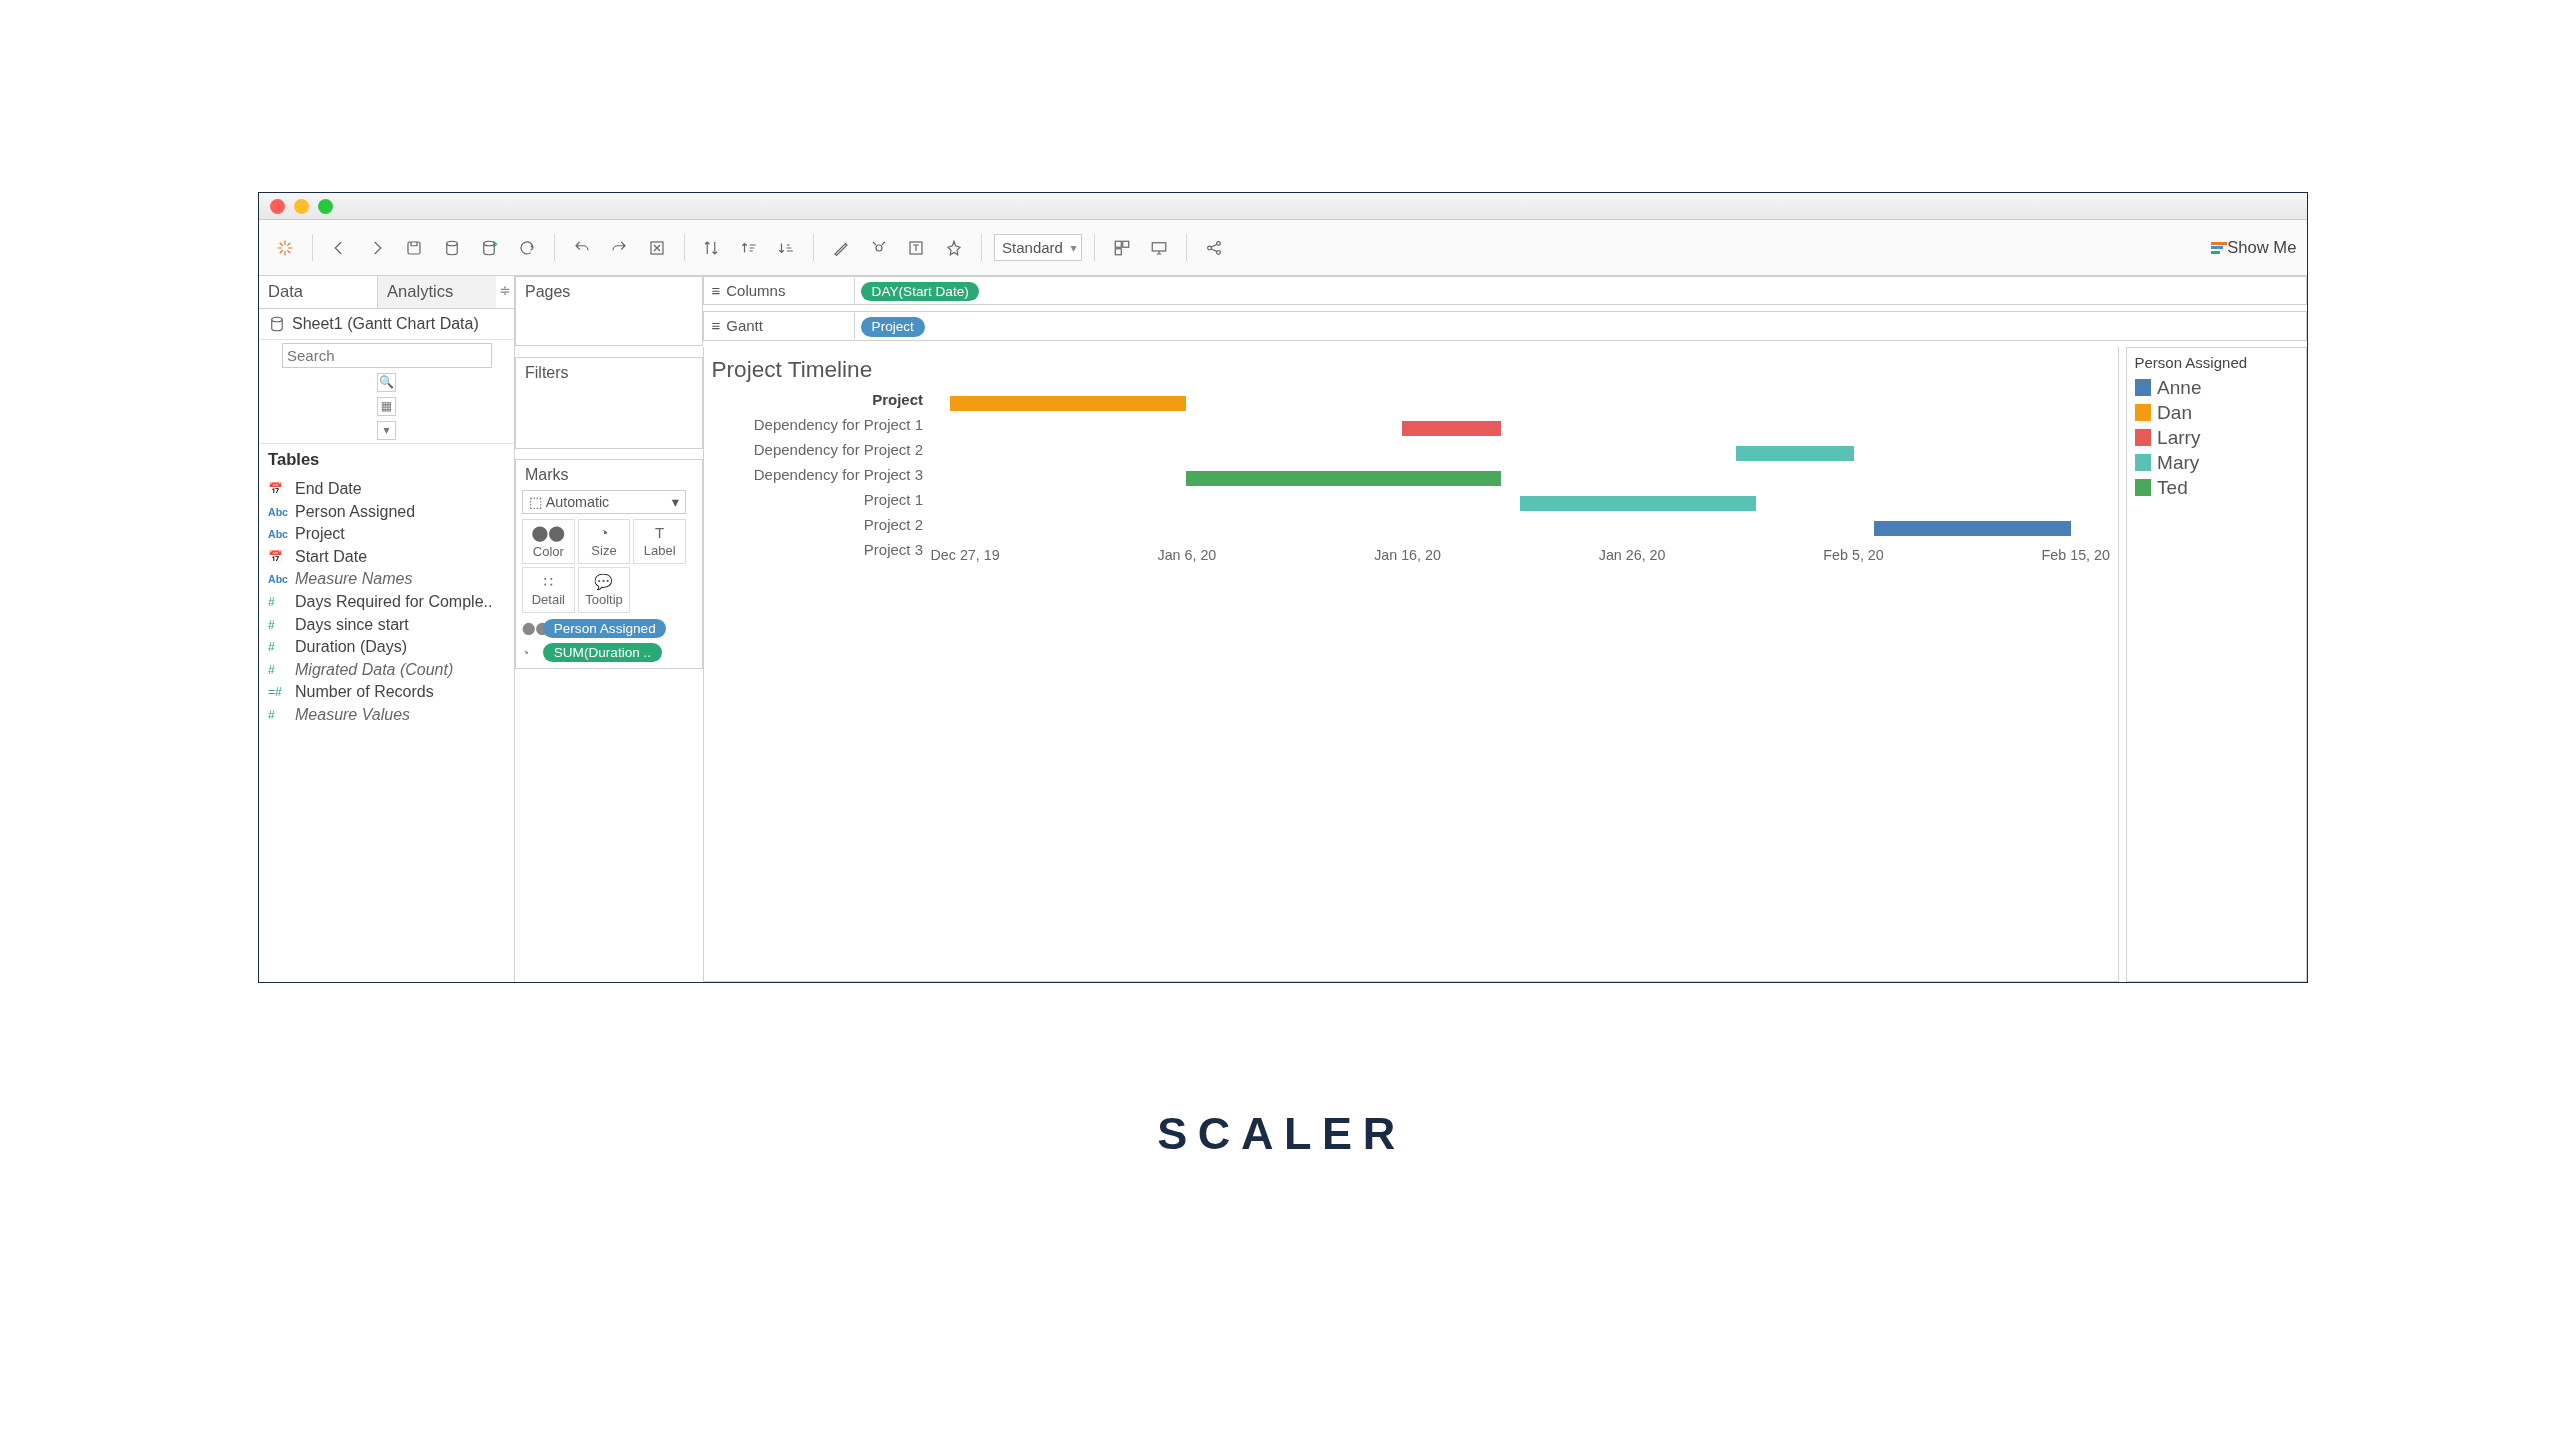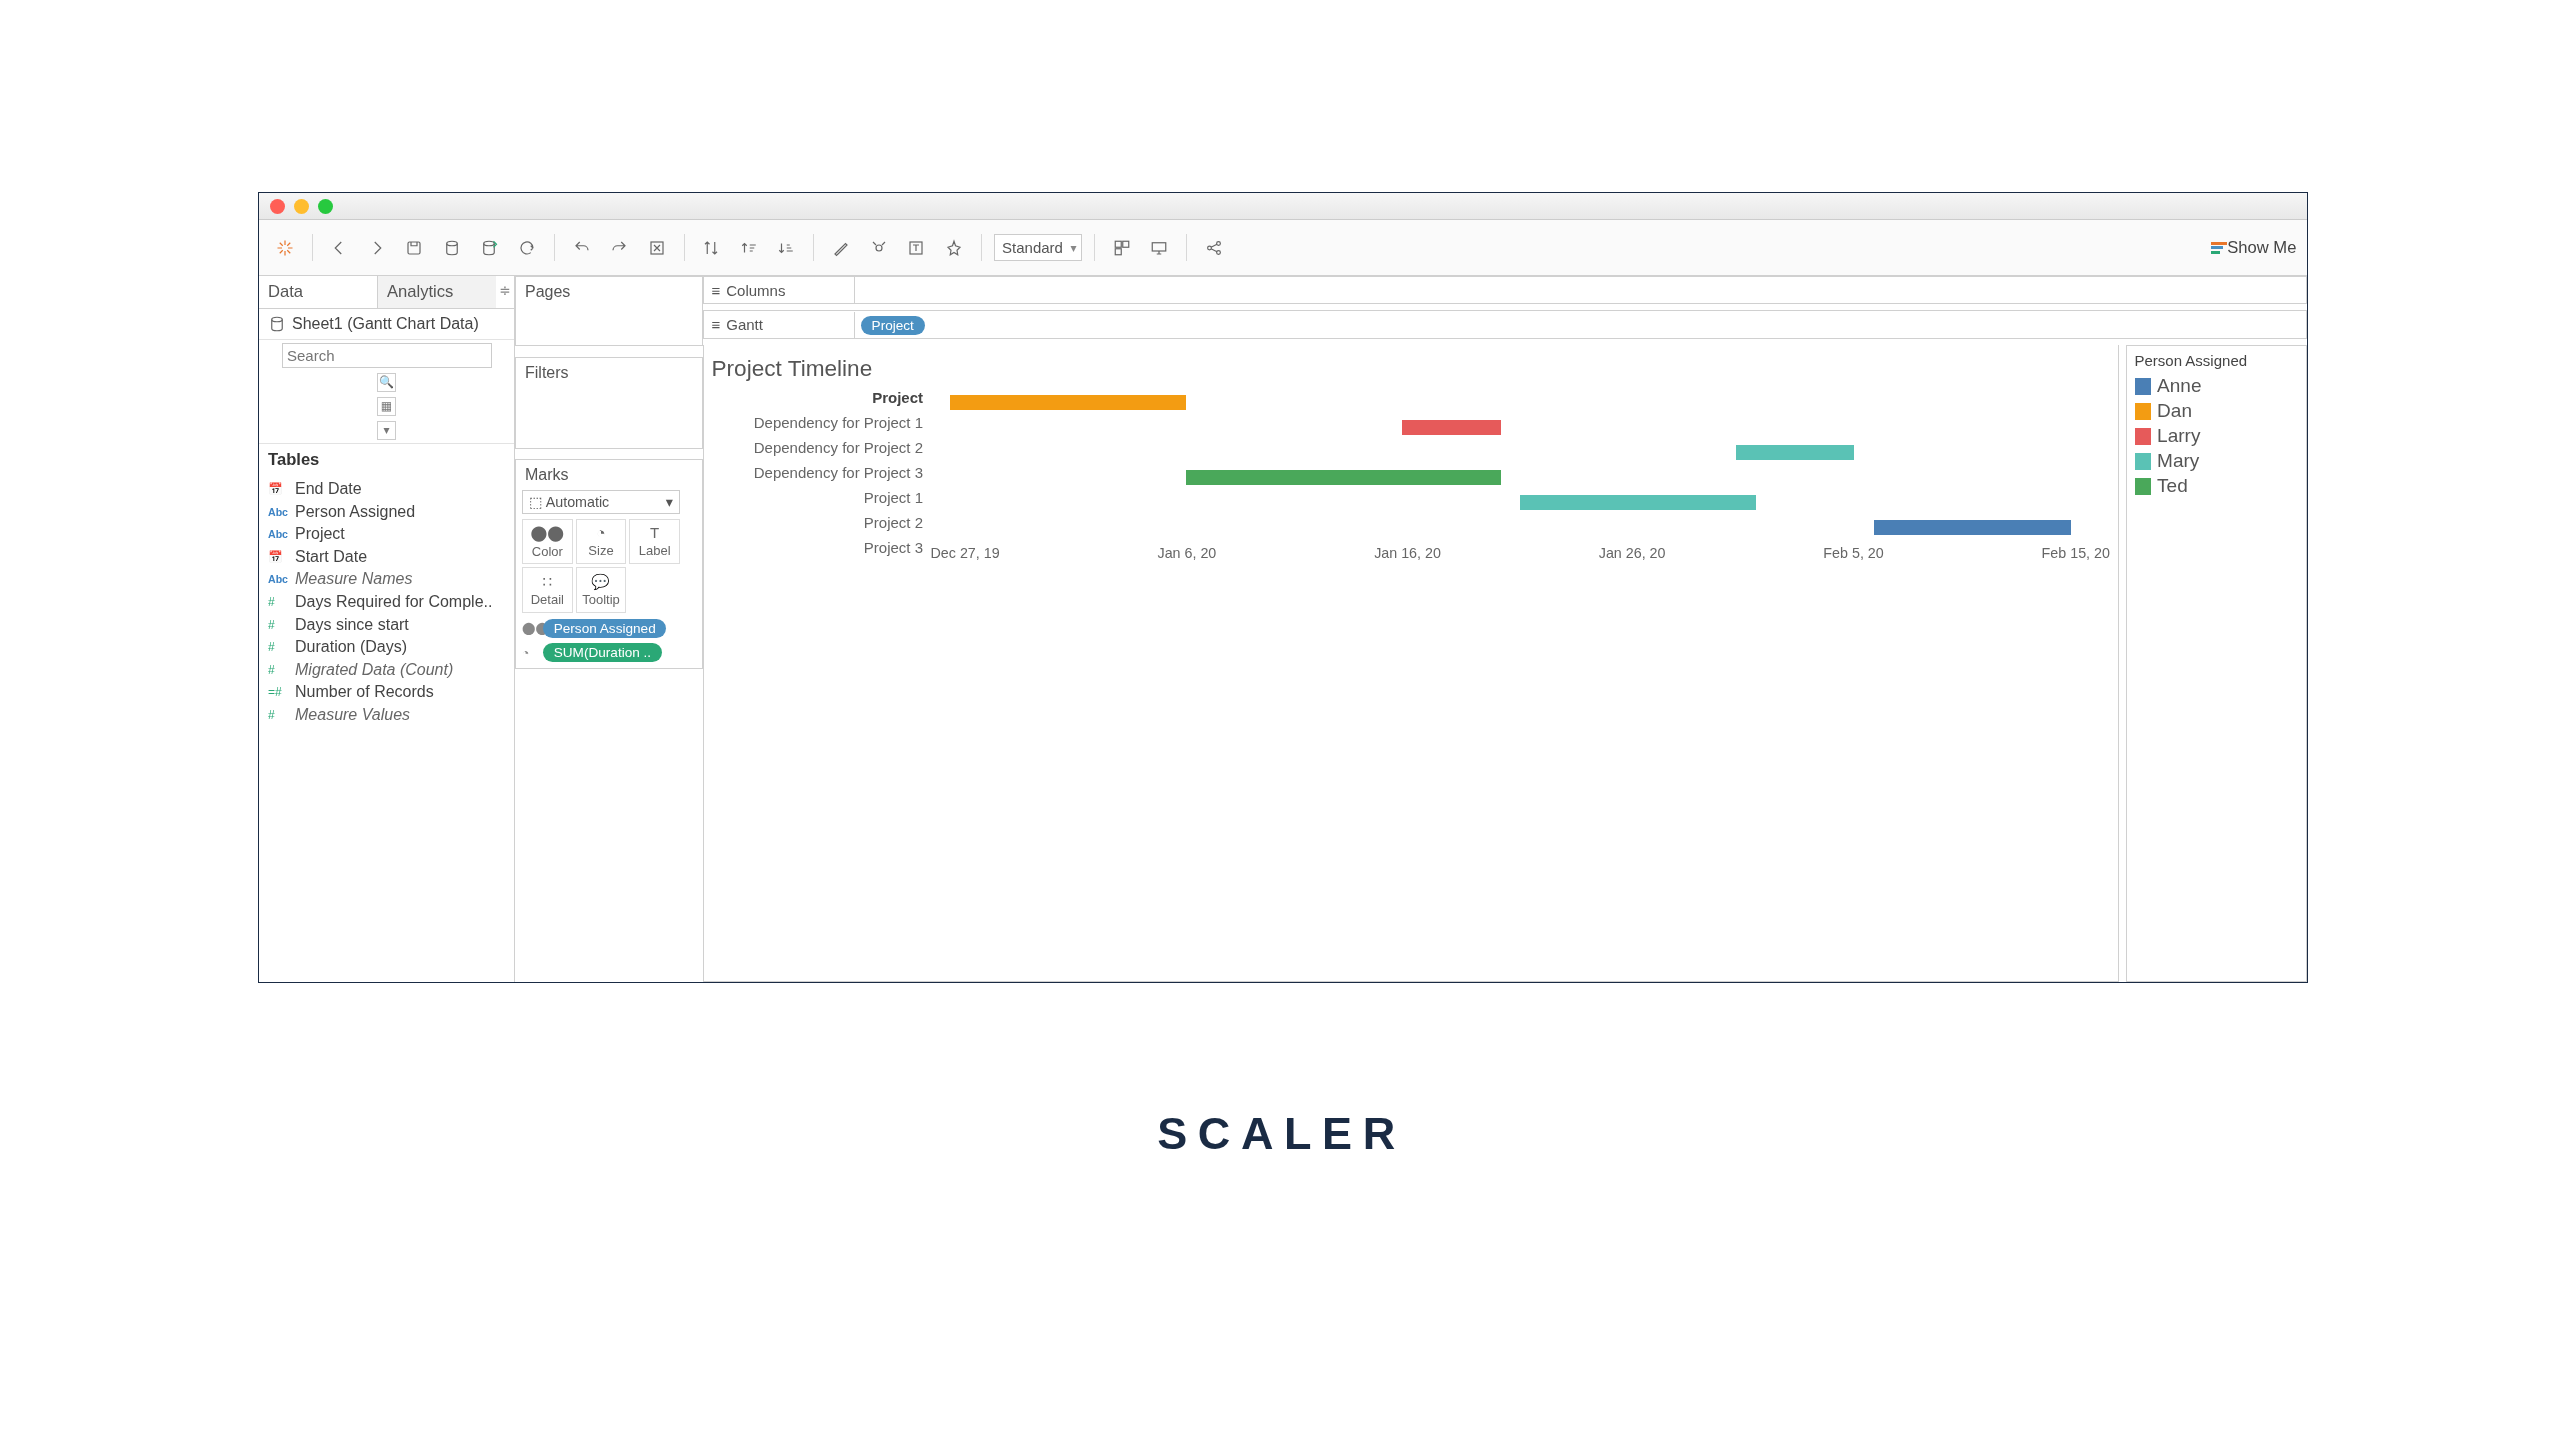--- a/index.html
+++ b/index.html
@@ -71,21 +71,21 @@
   .ficon { width:21px; font-size:12px; text-align:left;}
   .ficon.date{ color:#3b82c4;}
   .ficon.abc{ color:#3b82c4; font-weight:bold; font-size:10.6px;}
   .ficon.hash{ color:#2aa876;}
   .ficon.hasheq{ color:#2aa876;}
   .field.italic .flabel{ font-style:italic; color:#666;}
   
   .shelves { width: 188px; display:flex; flex-direction:column; gap:10.6px; padding:0; }
   .shelf-card { border:0.8px solid #d0d0d0; background:#fff; margin:0;}
   .shelf-title { padding:6px 9px; font-size:16px; color:#555;}
-  .marks-body{ padding:0 22px 6px 6px;}
+  .marks-body{ padding:0 16px 6px 6px;}
   .marks-select{ border:0.8px solid #ccc; padding:3px 6px; font-size:14.3px; color:#555; display:flex;align-items:center;justify-content:space-between;cursor:pointer;}
   .marks-grid{ display:grid; grid-template-columns:1fr 1fr 1fr; gap:3px; margin-top:4.5px;}
   .mark-cell{ border:0.8px solid #ddd; padding:4.5px 1.5px; text-align:center; font-size:13px; color:#666; cursor:pointer;}
   .mark-cell .mi{ display:block; font-size:15px; margin-bottom:1.5px;}
   .pill { border-radius:10.6px; color:#fff; font-size:13.6px; padding:2.3px 10.6px; display:inline-flex;align-items:center; white-space:nowrap;}
   .pill.blue{ background:#4a90c2;}
   .pill.teal{ background:#2aa876;}
   .mark-pills{ margin-top:6px; display:flex; flex-direction:column; gap:4.5px;}
   .mark-pill-row{ display:flex; align-items:center; gap:4.5px;}
   .mp-icon{ width:16.6px; font-size:12px; color:#888;}
@@ -370,20 +370,21 @@
         </div>
       </div>
     </div>
 
     <div class="viz">
       <div class="shelf-row">
         <div class="shelf-label">
             <span>≡</span>
             <span>Columns</span>
           </div>
+        <div class="shelf-content"><span class="pill teal">DAY(Start Date)</span></div>
       </div>
       <div class="shelf-row">
         <div class="shelf-label">
             <span>≡</span>
             <span>Gantt</span>
           </div>
         <div class="shelf-content"><span class="pill blue">Project</span></div>
       </div>
       <div style="flex:1; display:flex;">
         <div class="worksheet" style="flex:1;">

